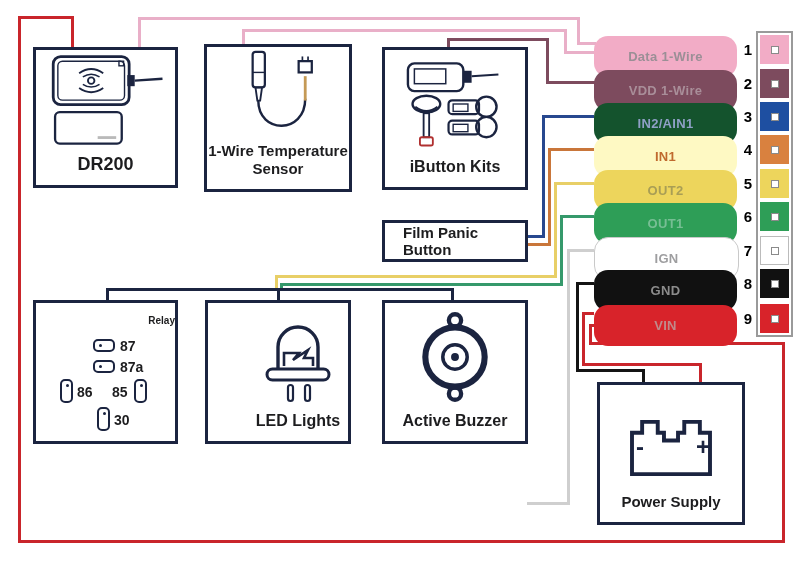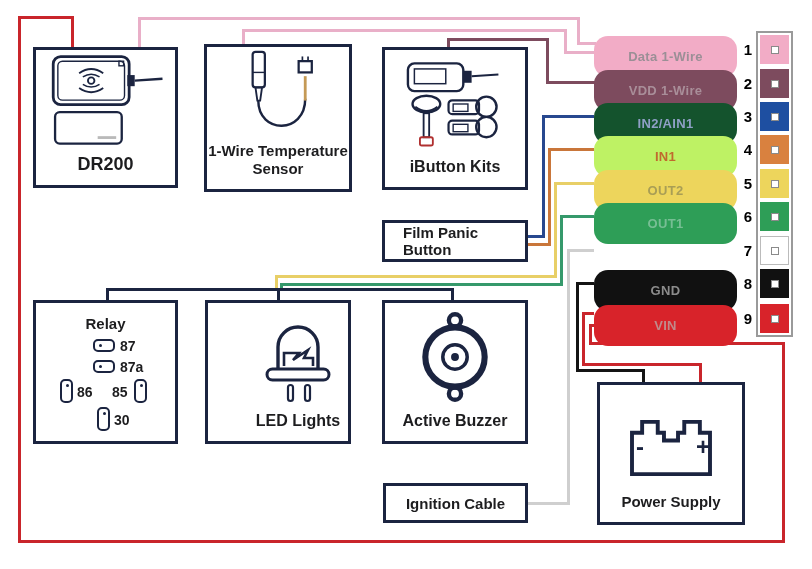--- a/index.html
+++ b/index.html
@@ -5,34 +5,34 @@
   html,body{margin:0;padding:0;background:#fff;font-family:"Liberation Sans",sans-serif;}
   #canvas{position:relative;width:812px;height:569px;background:#ffffff;overflow:hidden;}
   svg.wires{position:absolute;left:0;top:0;z-index:1;}
   .box{position:absolute;background:#fff;border:3px solid #1b2440;box-sizing:border-box;z-index:2;
        display:flex;flex-direction:column;align-items:center;}
   .box .iconwrap{flex:1;display:flex;align-items:center;justify-content:center;width:100%;}
   .box .lbl{font-weight:bold;color:#1d1d1f;font-size:15px;text-align:center;padding-bottom:10px;line-height:1.25;}
   .labelbox{position:absolute;background:#fff;border:3px solid #1b2440;box-sizing:border-box;z-index:2;
             display:flex;align-items:center;justify-content:center;font-weight:bold;font-size:15px;color:#1d1d1f;}
   
-  .rel-title{position:absolute;top:12px;left:0;width:100%;text-align:center;font-weight:bold;font-size:15px;color:#1d1d1f;}
+  .rel-title{position:absolute;top:12px;left:0;width:100%;text-align:right;font-weight:bold;font-size:10px;color:#1d1d1f;}
   .rpin-h{position:absolute;width:22px;height:13px;border:2px solid #1b2440;border-radius:5px;box-sizing:border-box;}
   .rpin-v{position:absolute;width:13px;height:24px;border:2px solid #1b2440;border-radius:5px;box-sizing:border-box;}
   .rdot{position:absolute;width:3px;height:3px;background:#1b2440;border-radius:50%;left:4px;top:3px;}
   .rlab{position:absolute;font-weight:bold;font-size:14px;color:#1d1d1f;}
   
   .pin-pill{position:absolute;left:594px;width:143px;height:41px;border-radius:14px;z-index:3;
             display:flex;align-items:center;justify-content:center;font-weight:bold;font-size:13px;letter-spacing:.3px;}
   .pin-num{position:absolute;left:740px;width:16px;height:27px;line-height:27px;z-index:3;
            font-weight:bold;font-size:15px;color:#000;text-align:center;}
   .pin1{background:#F2ACC6;color:#9B8F96;}
   .pin2{background:#7D4B5E;color:#A98E99;}
   .pin3{background:#14532d;color:#8FA0C6;}
-  .pin4{background:#bef264;color:#C06A2E;}
+  .pin4{background:#fef9c3;color:#C06A2E;}
   .pin5{background:#EDD55C;color:#A99E55;}
   .pin6{background:#2E9E57;color:#77BE94;}
   .pin7{background:#FFFFFF;color:#9E9EA0;border:1px solid #C9C9C9;}
   .pin8{background:#111111;color:#8C8C8C;}
   .pin9{background:#D8232A;color:#C08A8A;}
   .conn-frame{position:absolute;left:756px;top:31px;width:37px;height:306px;border:2px solid #9a9a9a;
               box-sizing:border-box;background:#fff;z-index:2;}
   .conn-sq{position:absolute;left:760px;width:29px;height:29px;z-index:3;display:flex;align-items:center;justify-content:center;}
   .csq{width:8px;height:8px;background:#fff;border:1px solid #8a8a8a;box-sizing:border-box;}
   .sq1{background:#F2ACC6;} .sq2{background:#7D4B5E;} .sq3{background:#1E4FA1;} .sq4{background:#D9813F;}
@@ -168,43 +168,41 @@
         <circle cx="55" cy="13" r="7" stroke-width="5"></circle>
         <circle cx="55" cy="97" r="7" stroke-width="5"></circle>
         <circle cx="55" cy="55" r="34" stroke-width="7"></circle>
         <circle cx="55" cy="55" r="14" stroke-width="4"></circle>
         <circle cx="55" cy="55" r="4.5" fill="#1b2440" stroke="none"></circle>
       </svg>
     </div>
     <div class="lbl" style="font-size:16px;">Active Buzzer</div>
   </div>
 
-  <div class="labelbox" style="left:383px;top:483px;width:145px;height:40px;">
-    <span>Ignition Cable</span>
-  </div>
 
   <div class="box" style="left:597px;top:382px;width:148px;height:143px;">
     <div class="iconwrap">
       <svg width="136" height="78" viewBox="0 0 150 100" fill="none" stroke="#1b2440">
         <path d="M25,95 L25,42 L38,42 L38,28 L58,28 L58,42 L66,42 L66,52 L84,52 L84,42 L92,42 L92,28 L112,28 L112,42 L125,42 L125,95 Z" stroke-width="5"></path>
       </svg>
     </div>
     <span class="batt-sign" style="left:36px;top:48px;">-</span>
     <span class="batt-sign" style="left:96px;top:48px;">+</span>
     <div class="lbl">
       <div>Power Supply</div>
     </div>
   </div>
 
   <div class="pin-pill pin1" style="top:36px;">Data 1-Wire</div>
   <div class="pin-pill pin2" style="top:70px;">VDD 1-Wire</div>
   <div class="pin-pill pin3" style="top:103px;">IN2/AIN1</div>
   <div class="pin-pill pin4" style="top:136px;">IN1</div>
   <div class="pin-pill pin5" style="top:170px;">OUT2</div>
   <div class="pin-pill pin6" style="top:203px;">OUT1</div>
+  <div class="pin-pill pin7" style="top:237px;">IGN</div>
   <div class="pin-pill pin8" style="top:270px;">GND</div>
   <div class="pin-pill pin9" style="top:305px;">VIN</div>
 
   <div class="pin-num" style="top:36px;">1</div>
   <div class="pin-num" style="top:70px;">2</div>
   <div class="pin-num" style="top:103px;">3</div>
   <div class="pin-num" style="top:136px;">4</div>
   <div class="pin-num" style="top:170px;">5</div>
   <div class="pin-num" style="top:203px;">6</div>
   <div class="pin-num" style="top:237px;">7</div>

